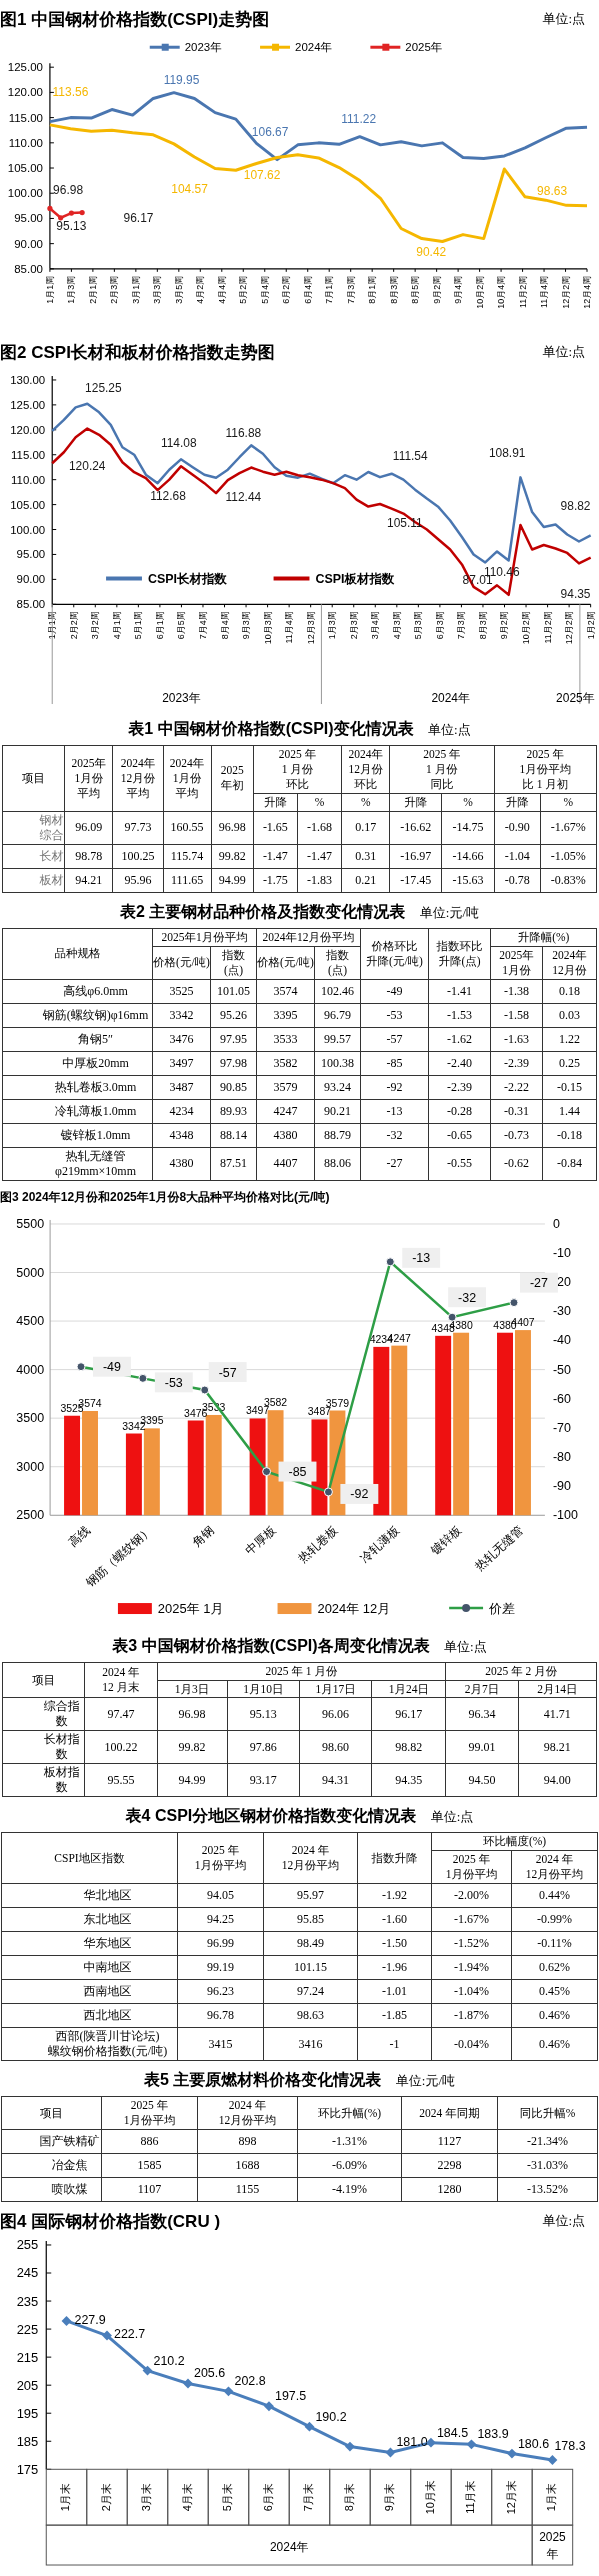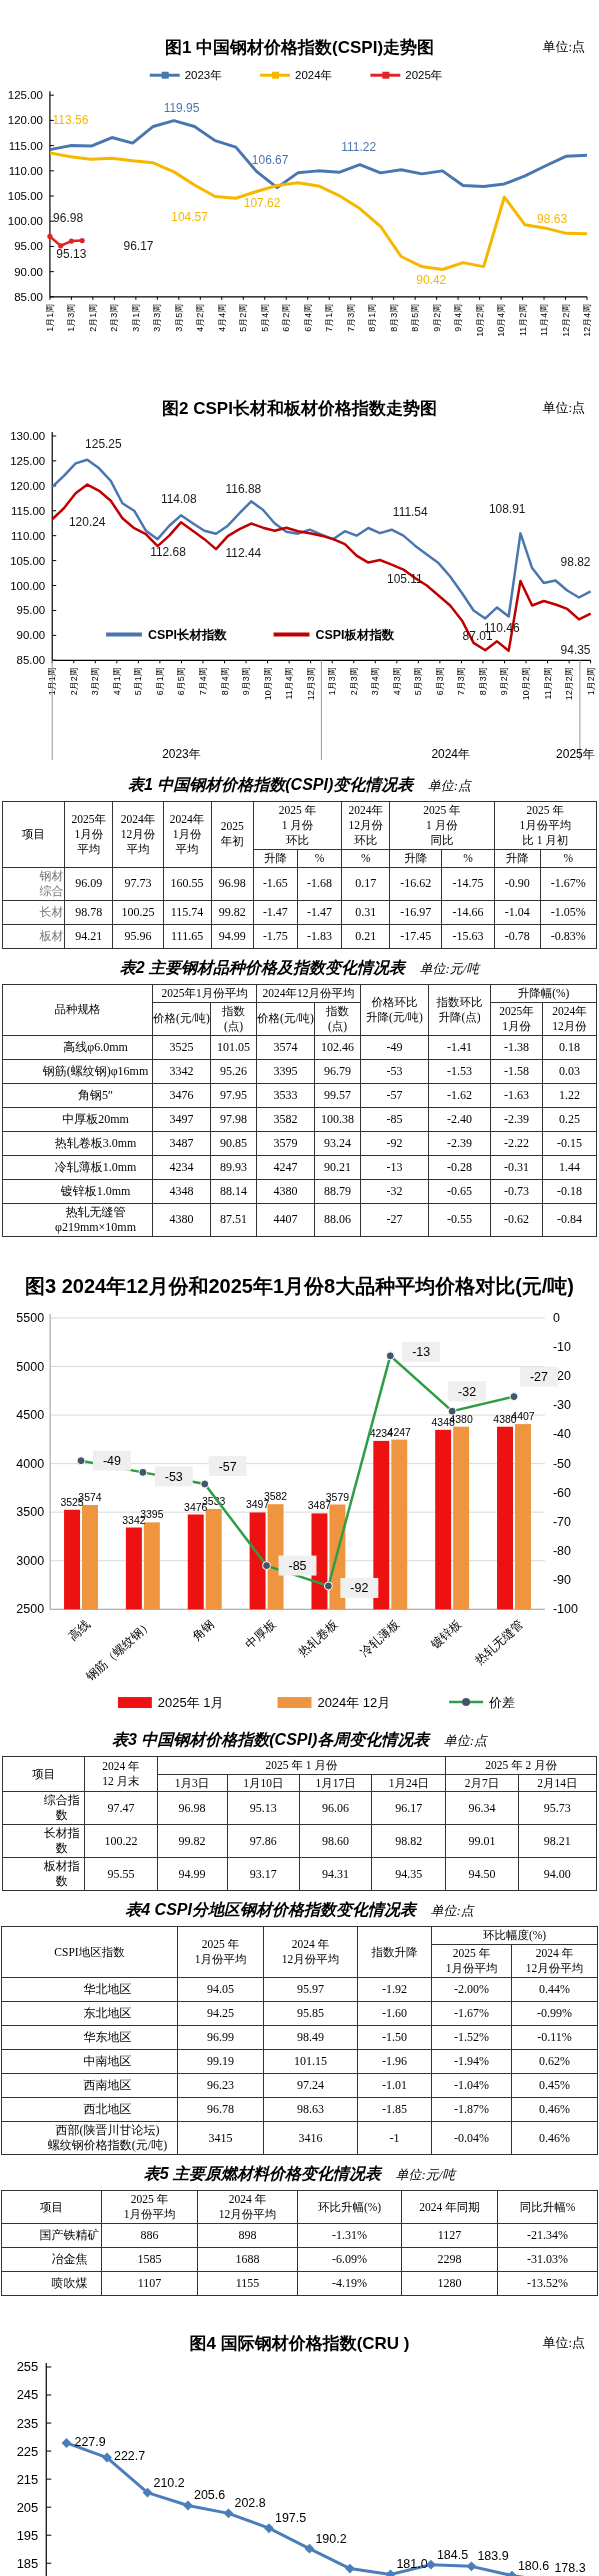--- a/index.html
+++ b/index.html
@@ -1,21 +1,21 @@
 <!DOCTYPE html>
 <html><head>
 <meta charset="utf-8">
 <style>
   html,body{margin:0;padding:0;background:#fff;}
   body{width:599px;font-family:"Liberation Sans",sans-serif;color:#000;}
   section{margin:0;padding:0;}
-  .figttl{position:relative;text-align:center;font-weight:bold;font-size:17px;padding:8px 0 2px;margin-top:28px;}
+  .figttl{position:relative;text-align:left;font-weight:bold;font-size:17px;padding:8px 0 2px;}
   .figttl .unit{position:absolute;right:14px;top:10px;font-weight:normal;font-size:13px;font-family:"Liberation Serif",serif;}
-  .fig3ttl{font-size:20px;}
-  .tblttl{text-align:center;font-weight:bold;font-size:16px;padding:9px 16px 5px;font-style:italic;}
+  .fig3ttl{font-size:12px;}
+  .tblttl{text-align:center;font-weight:bold;font-size:16px;padding:9px 16px 5px;}
   .tblttl .unit{font-weight:normal;font-size:13px;font-family:"Liberation Serif",serif;margin-left:10px;}
   table.tbl{width:595px;margin:0 auto;border-collapse:collapse;table-layout:fixed;font-family:"Liberation Serif",serif;}
   .tbl th,.tbl td{border:1px solid #333;text-align:center;vertical-align:middle;white-space:pre-line;padding:1px 0;overflow:hidden;}
   .tbl th{font-weight:normal;font-size:11.5px;line-height:1.3;}
   .tbl td{font-size:12px;height:21px;line-height:1.25;}
   .tbl td.rl{font-size:12px;padding-left:36px;}
   .tbl td.gray{color:#777;}
   svg{display:block;margin:0 auto;font-family:"Liberation Sans",sans-serif;}
 </style>
 </head>
@@ -616,21 +616,21 @@
     </thead>
     <tbody>
         <tr>
           <td class="rl">综合指数</td>
           <td>97.47</td>
           <td>96.98</td>
           <td>95.13</td>
           <td>96.06</td>
           <td>96.17</td>
           <td>96.34</td>
-          <td>95.73</td>
+          <td>41.71</td>
         </tr>
         <tr>
           <td class="rl">长材指数</td>
           <td>100.22</td>
           <td>99.82</td>
           <td>97.86</td>
           <td>98.60</td>
           <td>98.82</td>
           <td>99.01</td>
           <td>98.21</td>

